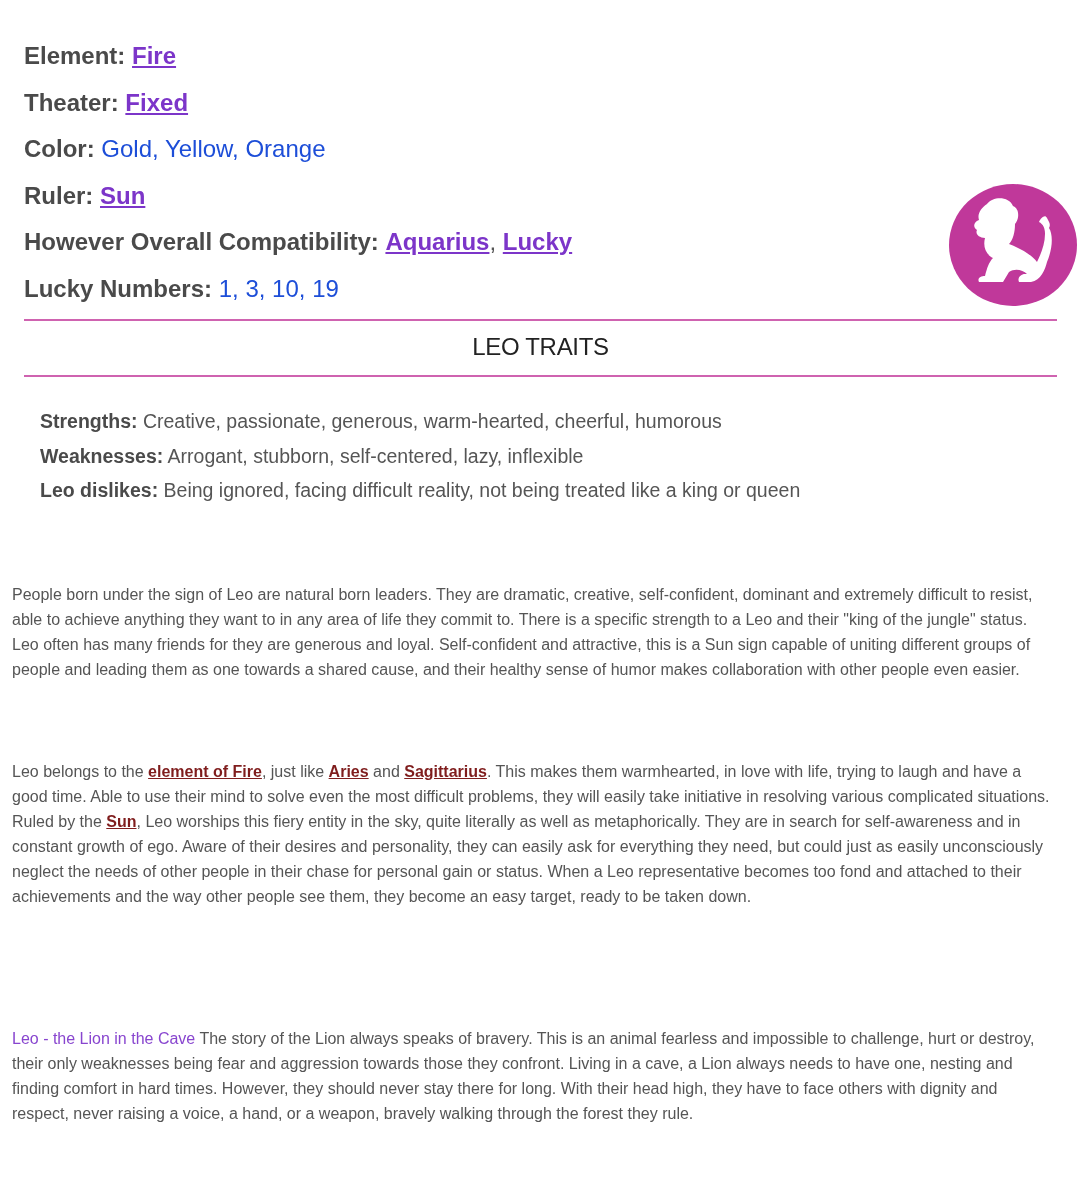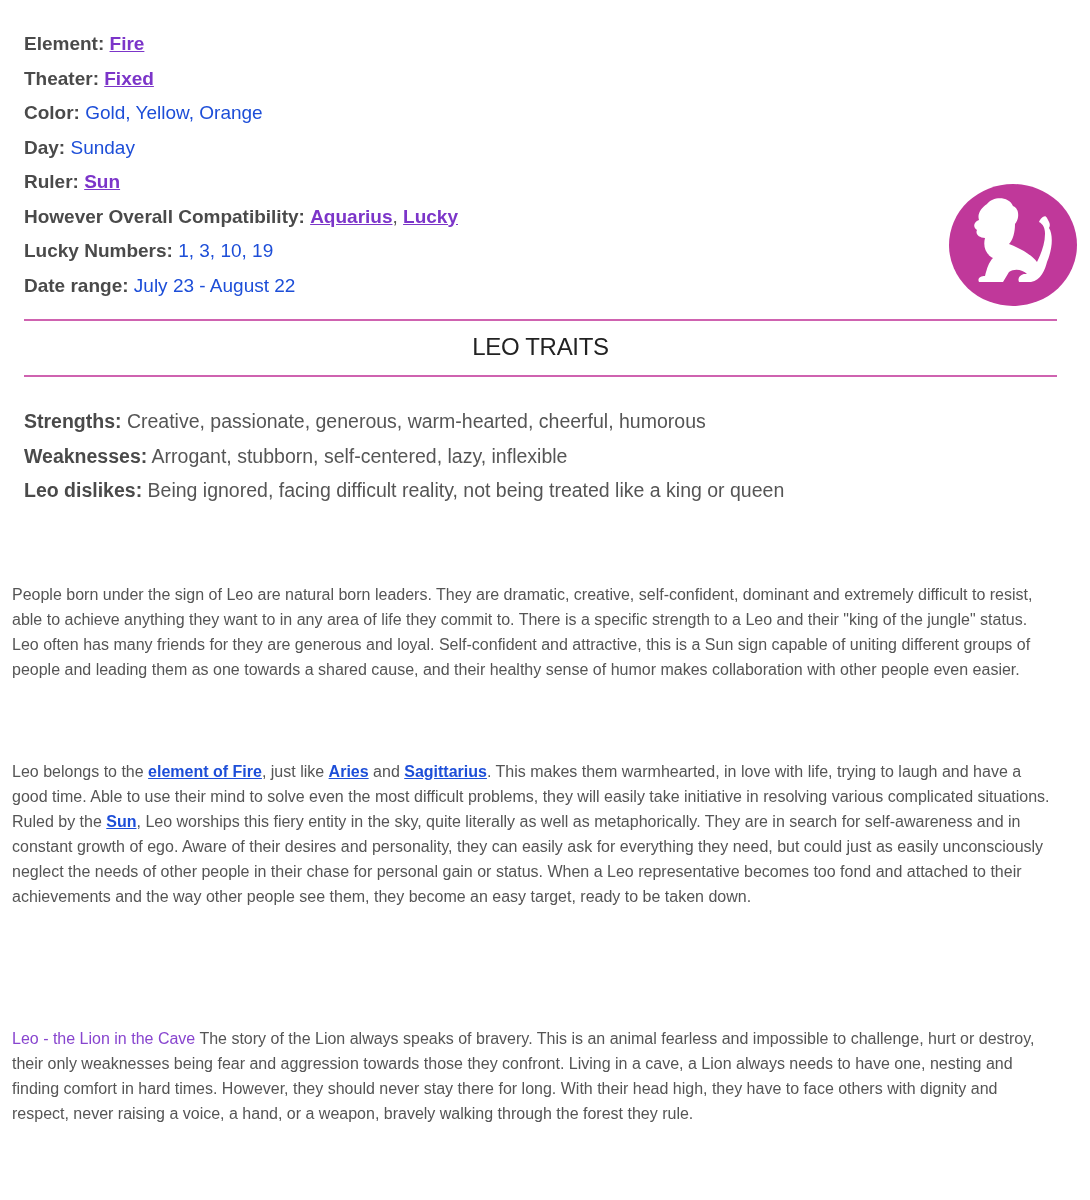--- a/index.html
+++ b/index.html
@@ -2,45 +2,45 @@
 <html><head>
   <meta charset="utf-8">
   <style>
     html, body { margin: 0; padding: 0; background: #ffffff; }
     body {
       width: 1090px; height: 1200px; position: relative; overflow: hidden;
       font-family: "Liberation Sans", sans-serif;
       color: #555555;
     }
     .facts { position: absolute; left: 24px; top: 27px; }
-    .fact { font-size: 19px; line-height: 34.5px; height: 34.5px; white-space: nowrap; }
+    .fact { font-size: 24px; line-height: 34.5px; height: 34.5px; white-space: nowrap; margin-top: 12px; }
     .fact .lbl { font-weight: bold; color: #4a4a4a; }
     .fact .val { color: #1d4ed8; }
     .fact a.val { font-weight: bold; color: #7c35c9; text-decoration: underline; }
     .fact .sep { color: #555; }
     .sign-icon {
       position: absolute; left: 949px; top: 184px; width: 128px; height: 122px;
       border-radius: 50%; background: #c0389a;
     }
     .sign-icon svg { position: absolute; left: 0; top: 0; }
     .rule { position: absolute; left: 24px; width: 1033px; height: 2px; background: #cf63b0; }
     .rule.top { top: 319px; }
     .rule.bottom { top: 375px; }
     .heading {
       position: absolute; left: 24px; width: 1033px; top: 331px; text-align: center;
       font-size: 24px; color: #222222; letter-spacing: -0.3px; line-height: 32px;
     }
     .traits { position: absolute; left: 24px; top: 404px; }
     .trait { font-size: 19.5px; line-height: 34.7px; white-space: nowrap; color: #555; }
-    .trait .lbl { font-weight: bold; color: #4a4a4a; }
+    .trait .lbl { font-weight: bold; color: #4a4a4a; margin-left: 16px; }
     .para {
       position: absolute; left: 12px; width: 1040px;
       font-size: 16px; line-height: 24.9px; color: #555555;
     }
-    .para a { color: #1d4ed8; font-weight: bold; text-decoration: underline; }
+    .para a { color: #7f1d1d; font-weight: bold; text-decoration: underline; }
     .p1 { top: 583px; }
     .p2 { top: 760px; }
     .p3 { top: 1027px; }
     .para .title-inline { color: #8845cf; }
   </style>
 </head>
 <body>
 
 <div class="facts">
   <div class="fact">
@@ -49,38 +49,30 @@
   </div>
   <div class="fact">
     <span class="lbl">Theater:</span>
     <a class="val" href="#">Fixed</a>
   </div>
   <div class="fact">
     <span class="lbl">Color:</span>
     <span class="val">Gold, Yellow, Orange</span>
   </div>
   <div class="fact">
-    <span class="lbl">Day:</span>
-    <span class="val">Sunday</span>
-  </div>
-  <div class="fact">
     <span class="lbl">Ruler:</span>
     <a class="val" href="#">Sun</a>
   </div>
   <div class="fact">
     <span class="lbl">However Overall Compatibility:</span>
     <a class="val" href="#">Aquarius</a><span class="sep">, </span><a class="val" href="#">Lucky</a>
   </div>
   <div class="fact">
     <span class="lbl">Lucky Numbers:</span>
     <span class="val">1, 3, 10, 19</span>
-  </div>
-  <div class="fact">
-    <span class="lbl">Date range:</span>
-    <span class="val">July 23 - August 22</span>
   </div>
 </div>
 
 <div class="sign-icon">
   <svg width="128" height="122" viewBox="0 0 128 122">
     <path fill="#ffffff" d="
       M 38 20
       C 44 12, 60 12, 64 22
       C 70 24, 71 34, 66 40
       C 66 48, 64 56, 60 60

